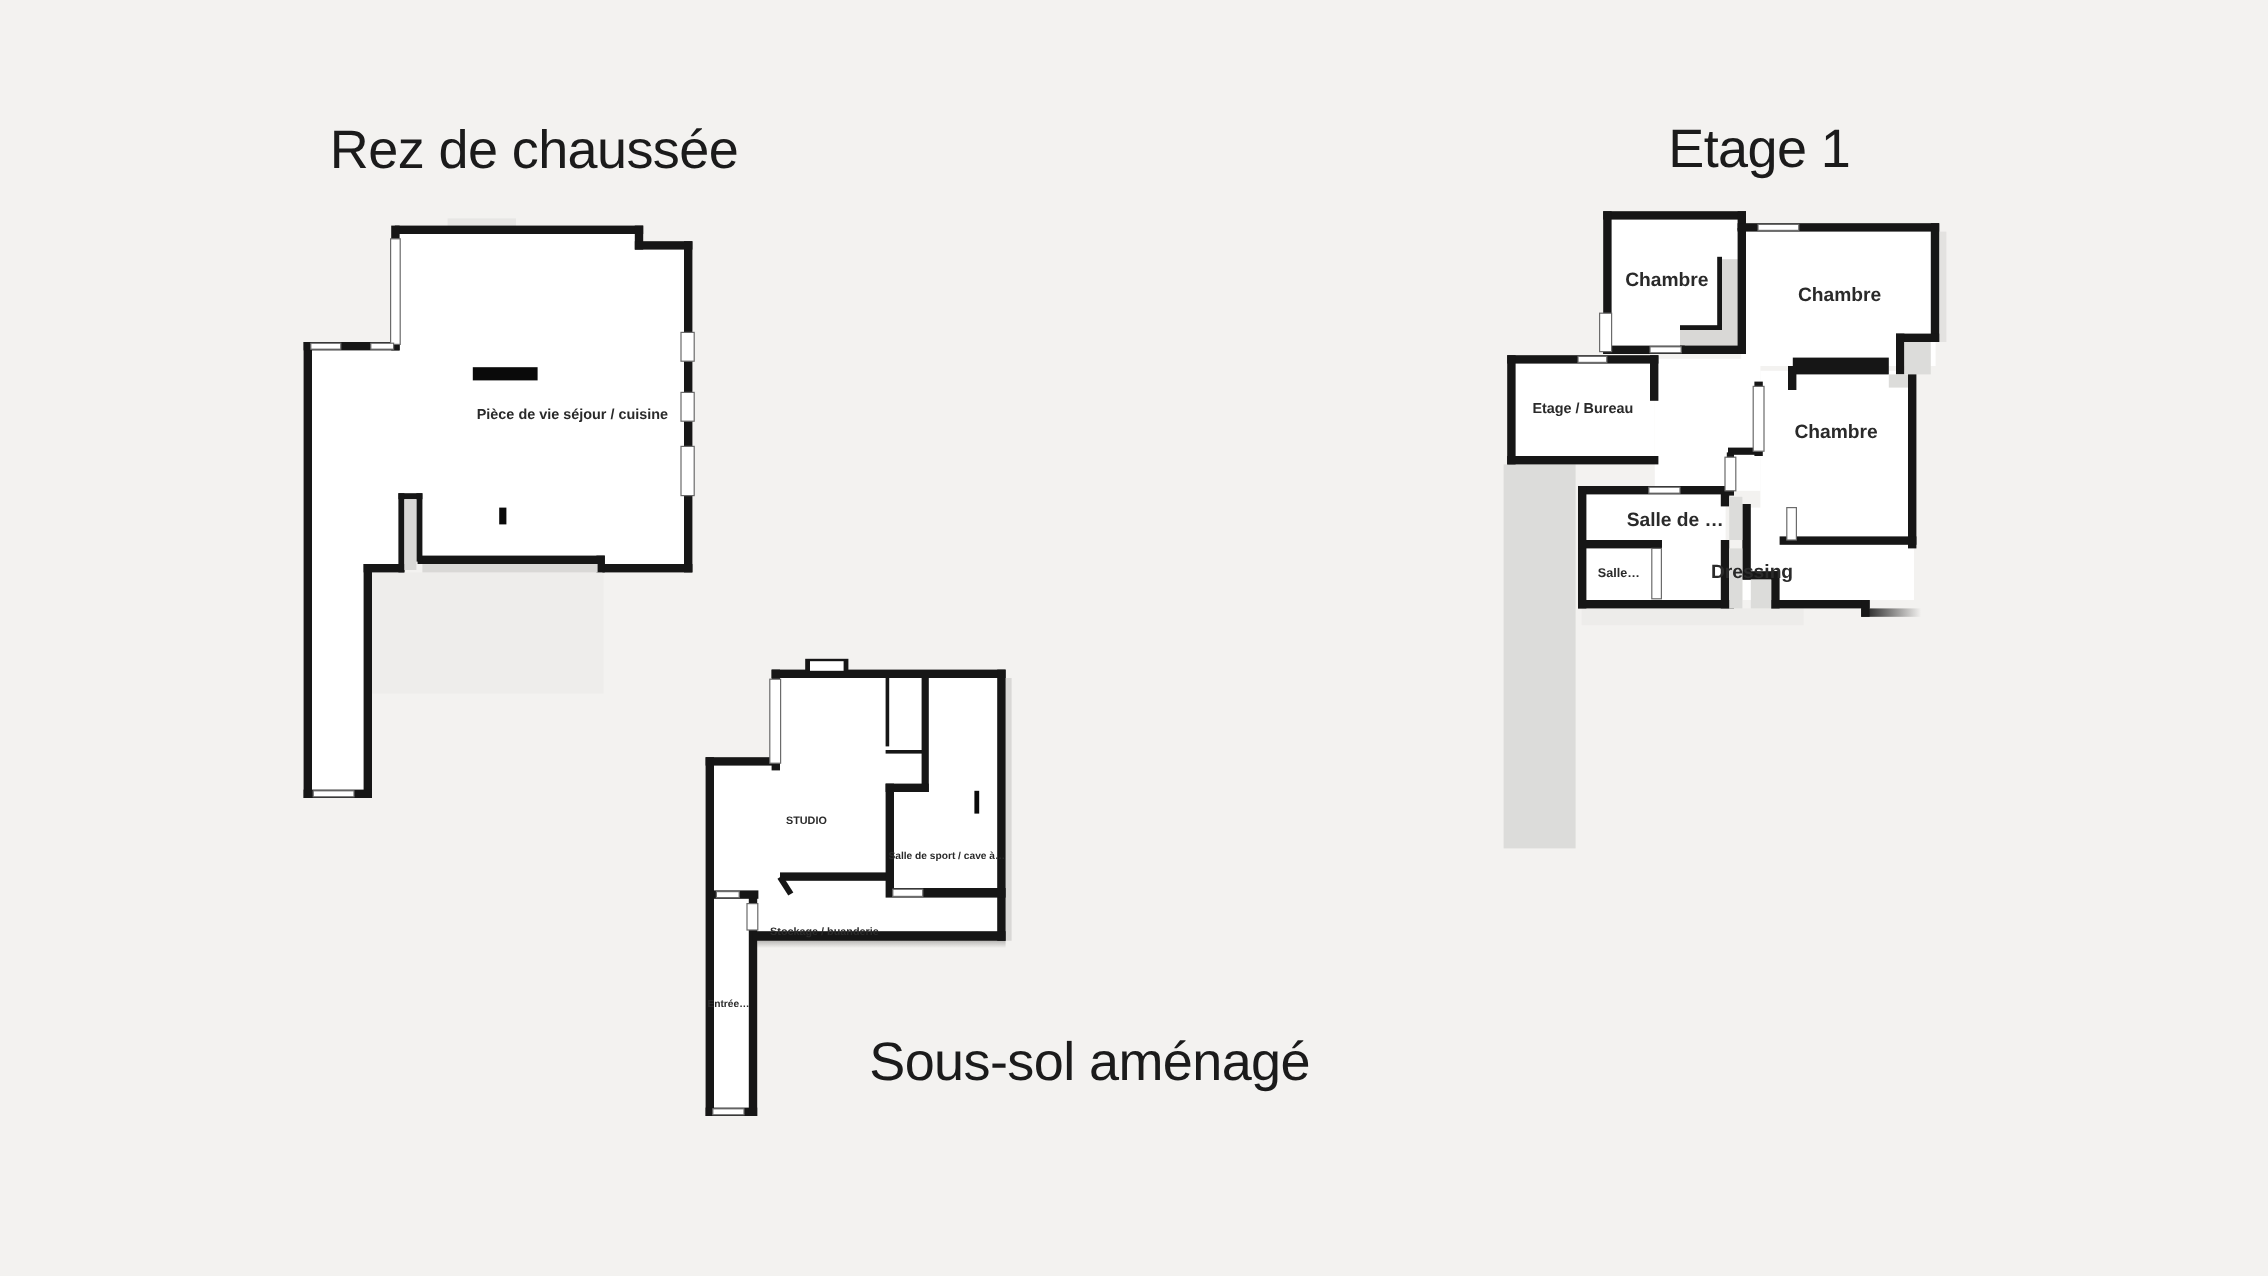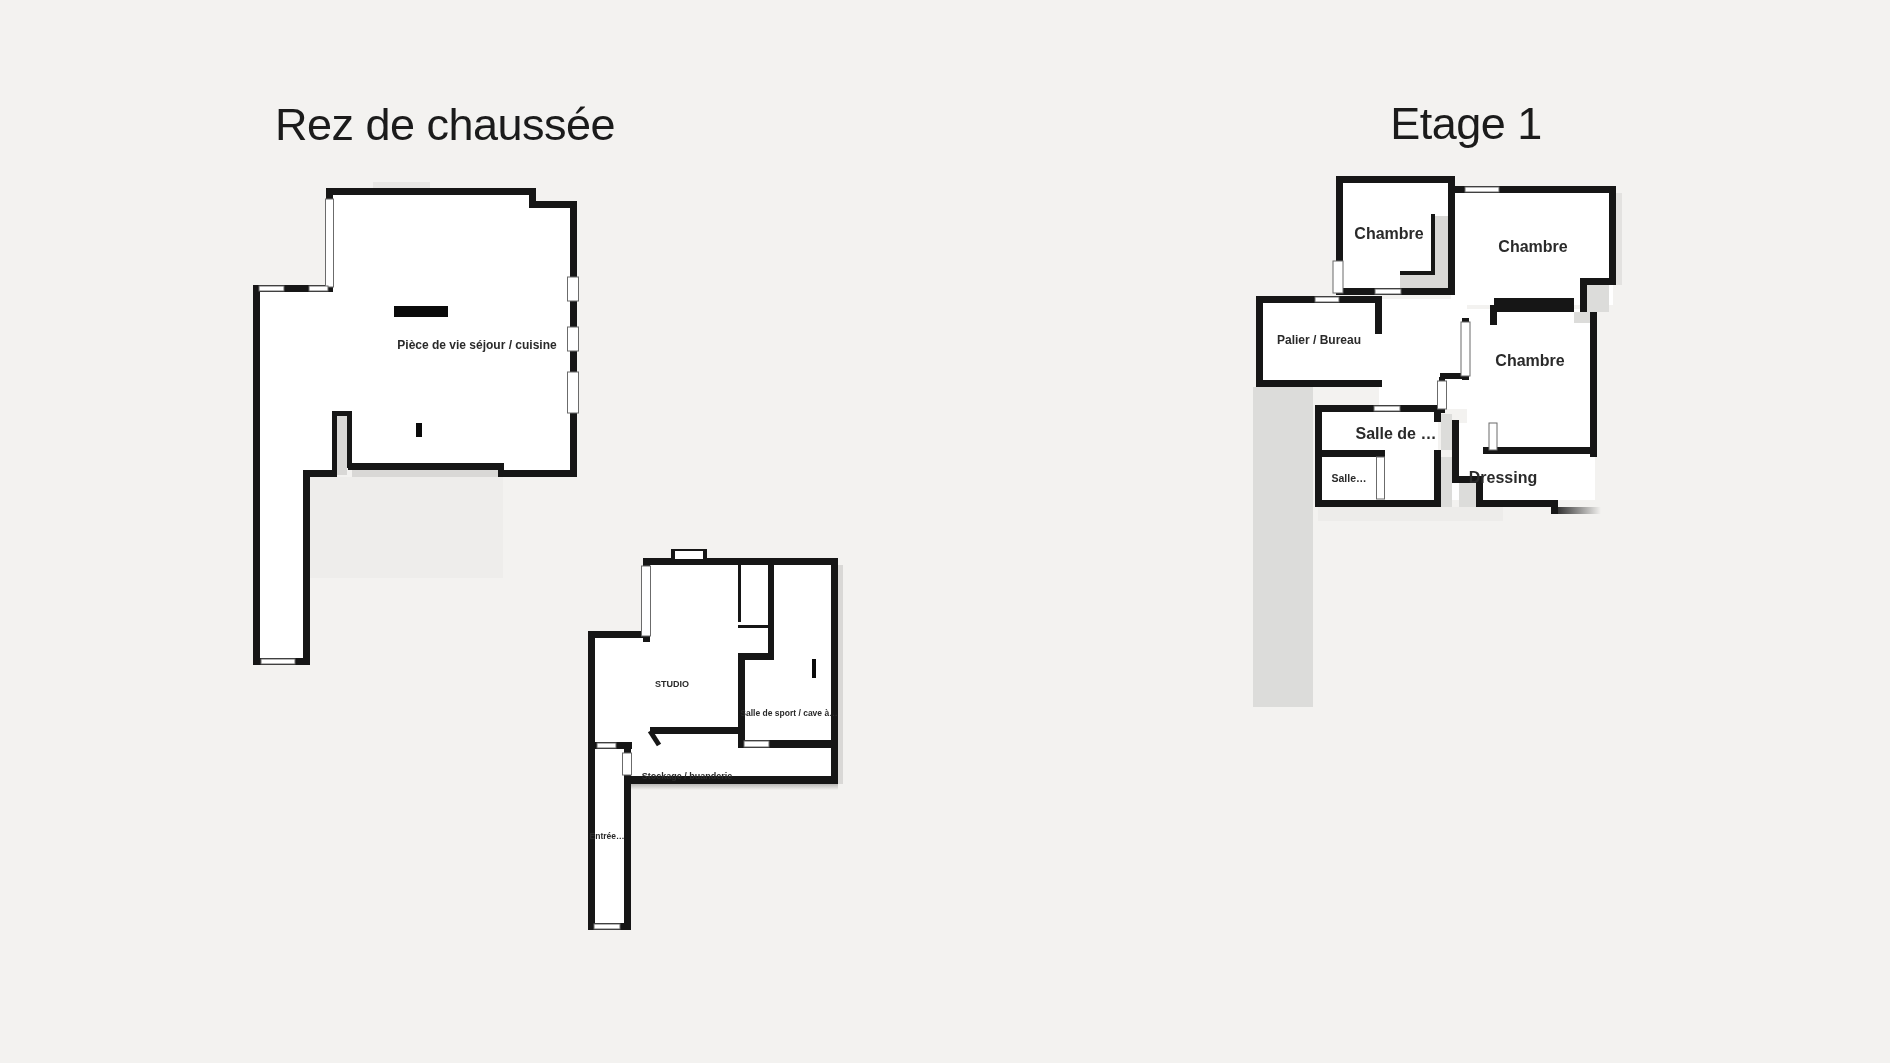--- a/index.html
+++ b/index.html
@@ -196,28 +196,29 @@
         <rect x="744" y="741" width="25" height="6"></rect>
         <rect x="597" y="743" width="19" height="5"></rect>
         <rect x="622.5" y="753" width="9" height="22"></rect>
         <rect x="594" y="924" width="26" height="5"></rect>
       </g>
     </g>
   </svg>
 
   <div class="floor-title" style="left:402px;top:125px;margin-left:43px;">Rez de chaussée</div>
   <div class="floor-title" style="left:1466px;top:124px;">Etage 1</div>
+  <div class="floor-title" style="left:908px;top:885px;">Sous-sol aménagé</div>
 
   <div class="room-label lbl-12" style="left:477px;top:345px;">Pièce de vie séjour / cuisine</div>
 
   <div class="room-label lbl-11" style="left:1389px;top:234px;">Chambre</div>
   <div class="room-label lbl-11" style="left:1533px;top:247px;">Chambre</div>
-  <div class="room-label lbl-12" style="left:1319px;top:340px;">Palier / Bureau</div>
+  <div class="room-label lbl-12" style="left:1319px;top:340px;">Etage / Bureau</div>
   <div class="room-label lbl-11" style="left:1530px;top:361px;">Chambre</div>
   <div class="room-label lbl-11" style="left:1396px;top:434px;">Salle de …</div>
   <div class="room-label lbl-10" style="left:1349px;top:478px;">Salle…</div>
-  <div class="room-label lbl-11" style="left:1503px;top:478px;">Dressing</div>
+  <div class="room-label lbl-11" style="left:1460px;top:478px;">Dressing</div>
 
   <div class="room-label lbl-9" style="left:672px;top:684px;">STUDIO</div>
   <div class="room-label lbl-8" style="left:789px;top:713px;">Salle de sport / cave à…</div>
   <div class="room-label lbl-9" style="left:687px;top:776px;">Stockage / buanderie</div>
   <div class="room-label lbl-8" style="left:607px;top:836px;">Entrée…</div>
 </div>
 
 </body></html>

